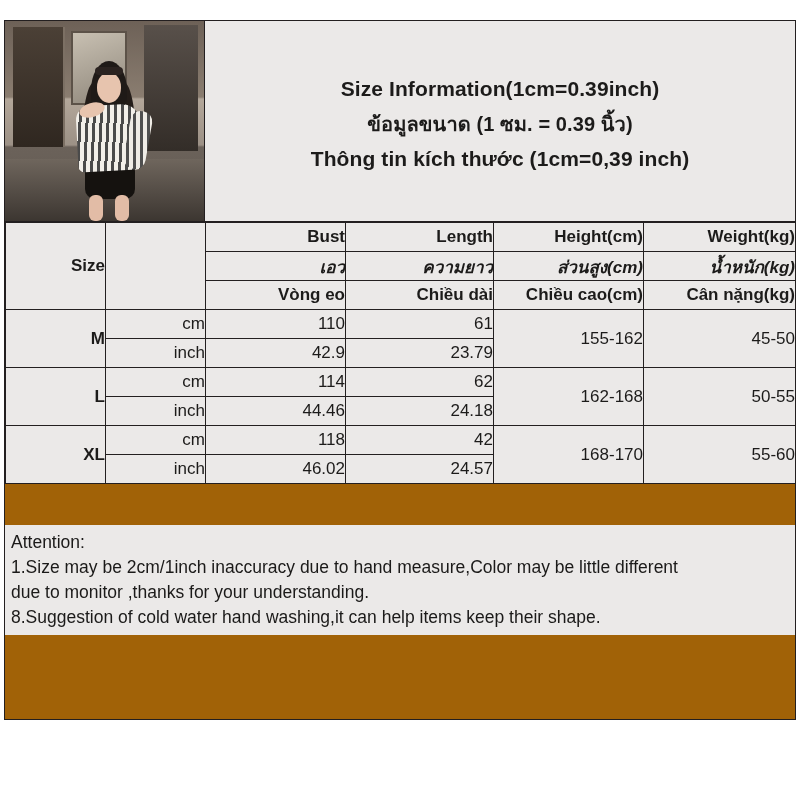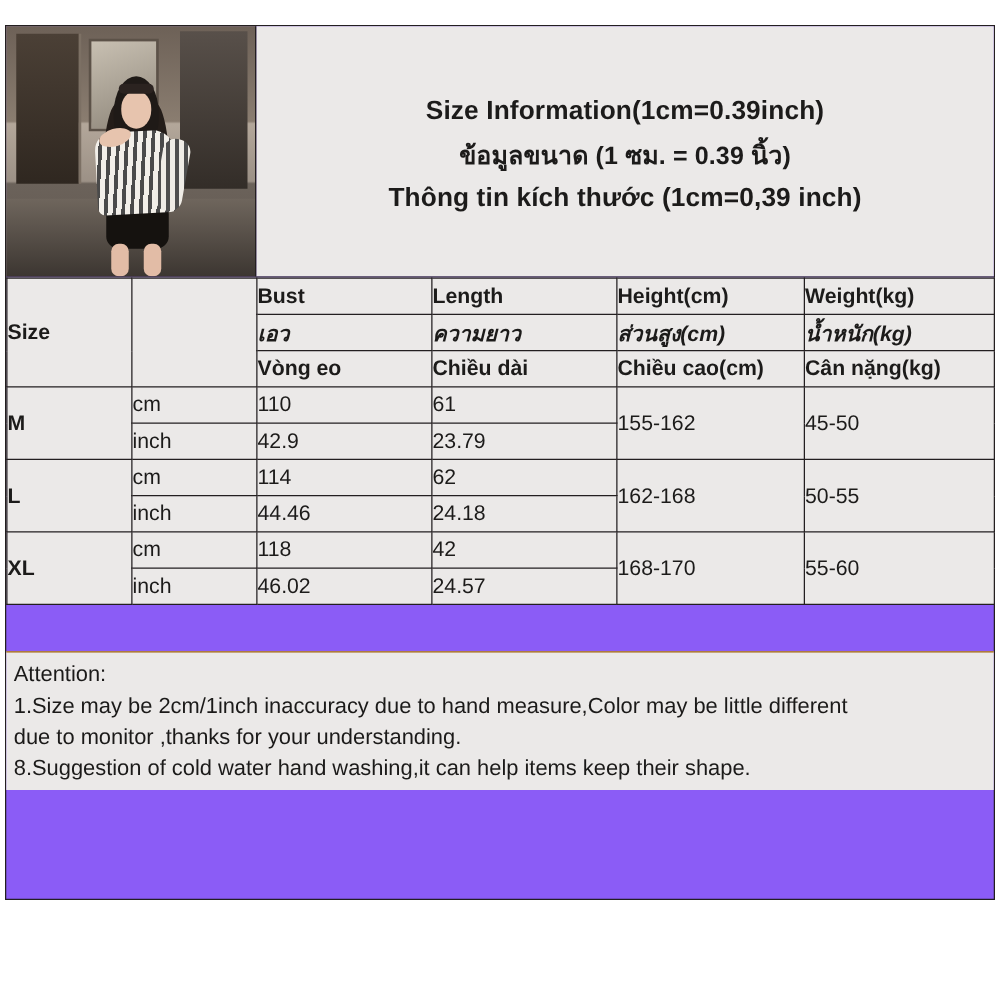--- a/index.html
+++ b/index.html
@@ -10,21 +10,21 @@
     font-family: "Liberation Sans", sans-serif;
   }
   #page { position: relative; width: 800px; height: 800px; background: #fff; overflow: hidden; }
 
   
   .card {
     position: absolute;
     left: 4px; top: 20px;
     width: 792px; height: 700px;
     border: 1px solid #231f20;
-    background: #8b5cf6;
+    background: #a16207;
   }
 
   
   .header-band {
     display: flex;
     height: 201px;
     border-bottom: 1px solid #231f20;
   }
   .photo {
     width: 200px;
@@ -137,21 +137,21 @@
 
   
   table.sz {
     width: 100%;
     border-collapse: collapse;
     table-layout: fixed;
     background: #ebe9e8;
   }
   table.sz td, table.sz th {
     border: 1px solid #231f20;
-    text-align: left;
+    text-align: right;
     vertical-align: middle;
     color: #1c1b1a;
     font-size: 17px;
     padding: 0;
     height: 29px;
   }
   .col-size    { width: 100px; }
   .col-unit    { width: 100px; }
   .col-bust    { width: 140px; }
   .col-length  { width: 148px; }
@@ -164,21 +164,21 @@
   .size-word { font-weight: bold; font-size: 26px; }
   .size-label { font-weight: bold; font-size: 19px; }
   .unit-label { font-weight: normal; font-size: 16px; }
   .val { font-size: 18px; }
 
   
   .attention {
     position: absolute;
     left: 0; right: 0;
     top: 500px;
-    border-top: 1px solid #a16207;
+    border-top: 4px solid #a16207;
     padding: 6px 8px 4px 6px;
     background: #ebe9e8;
   }
   .attention p {
     margin: 0 0 2px 0;
     font-size: 17.5px;
     line-height: 1.32;
     color: #1b1a19;
   }
 </style>

